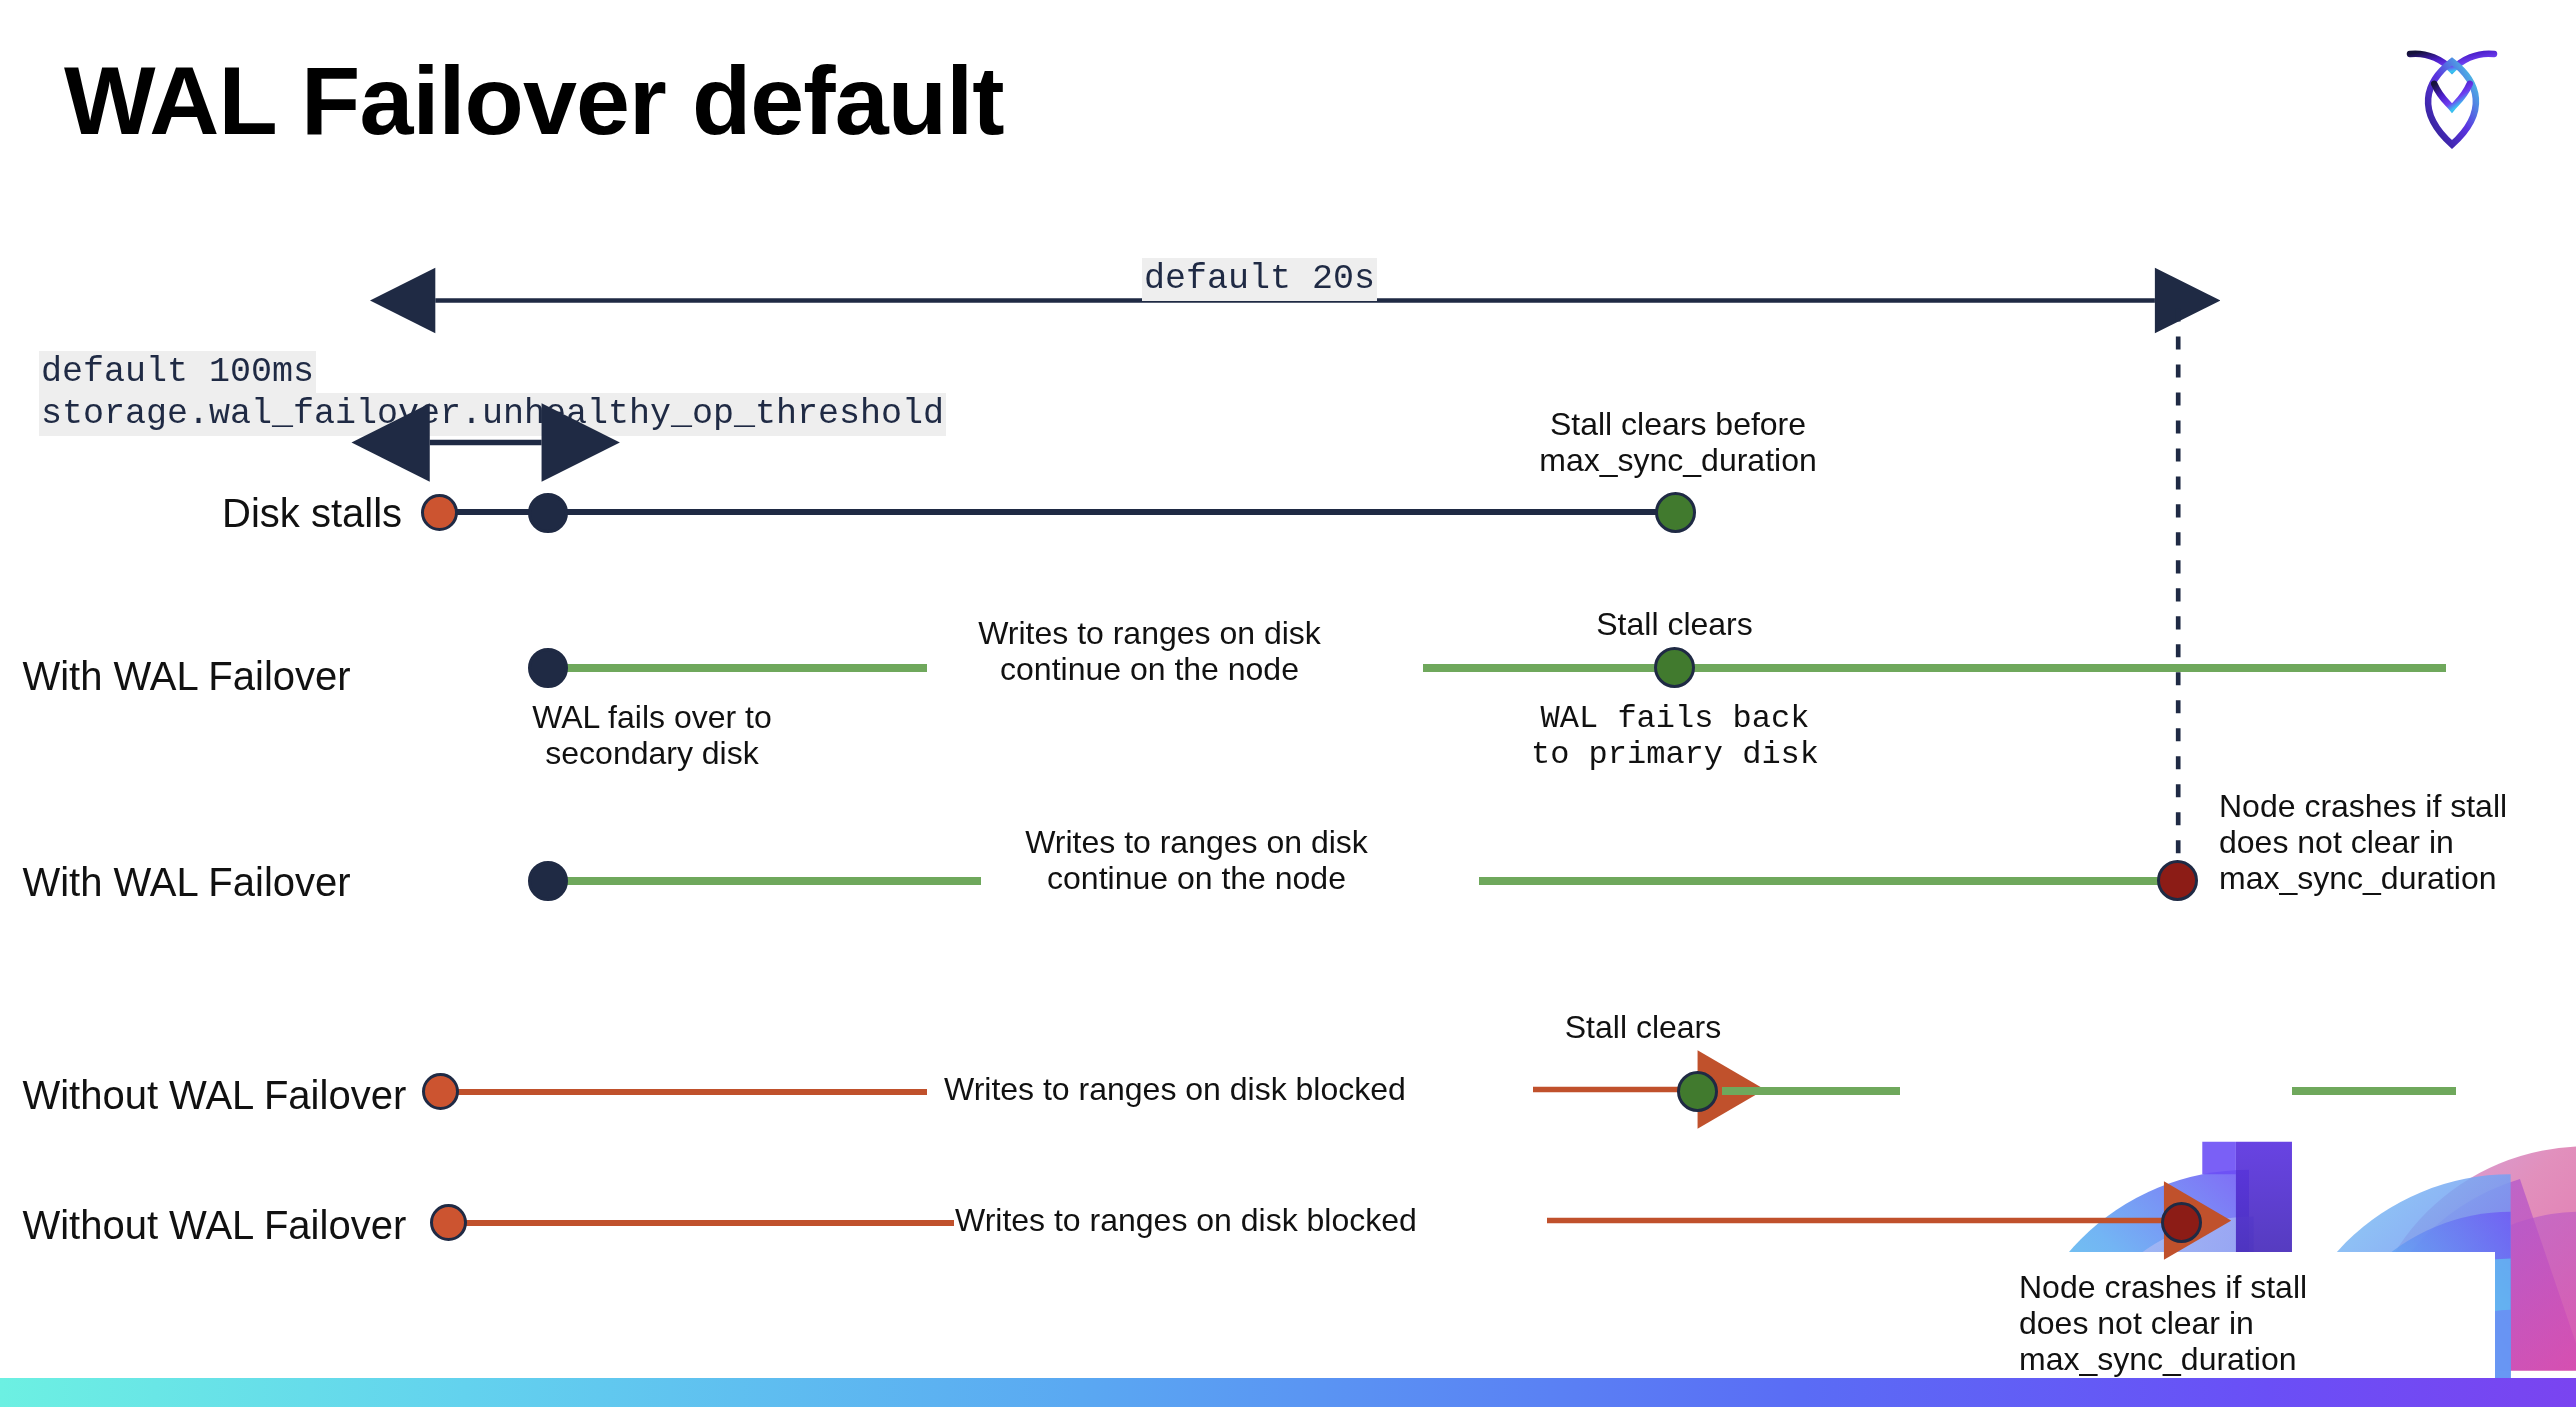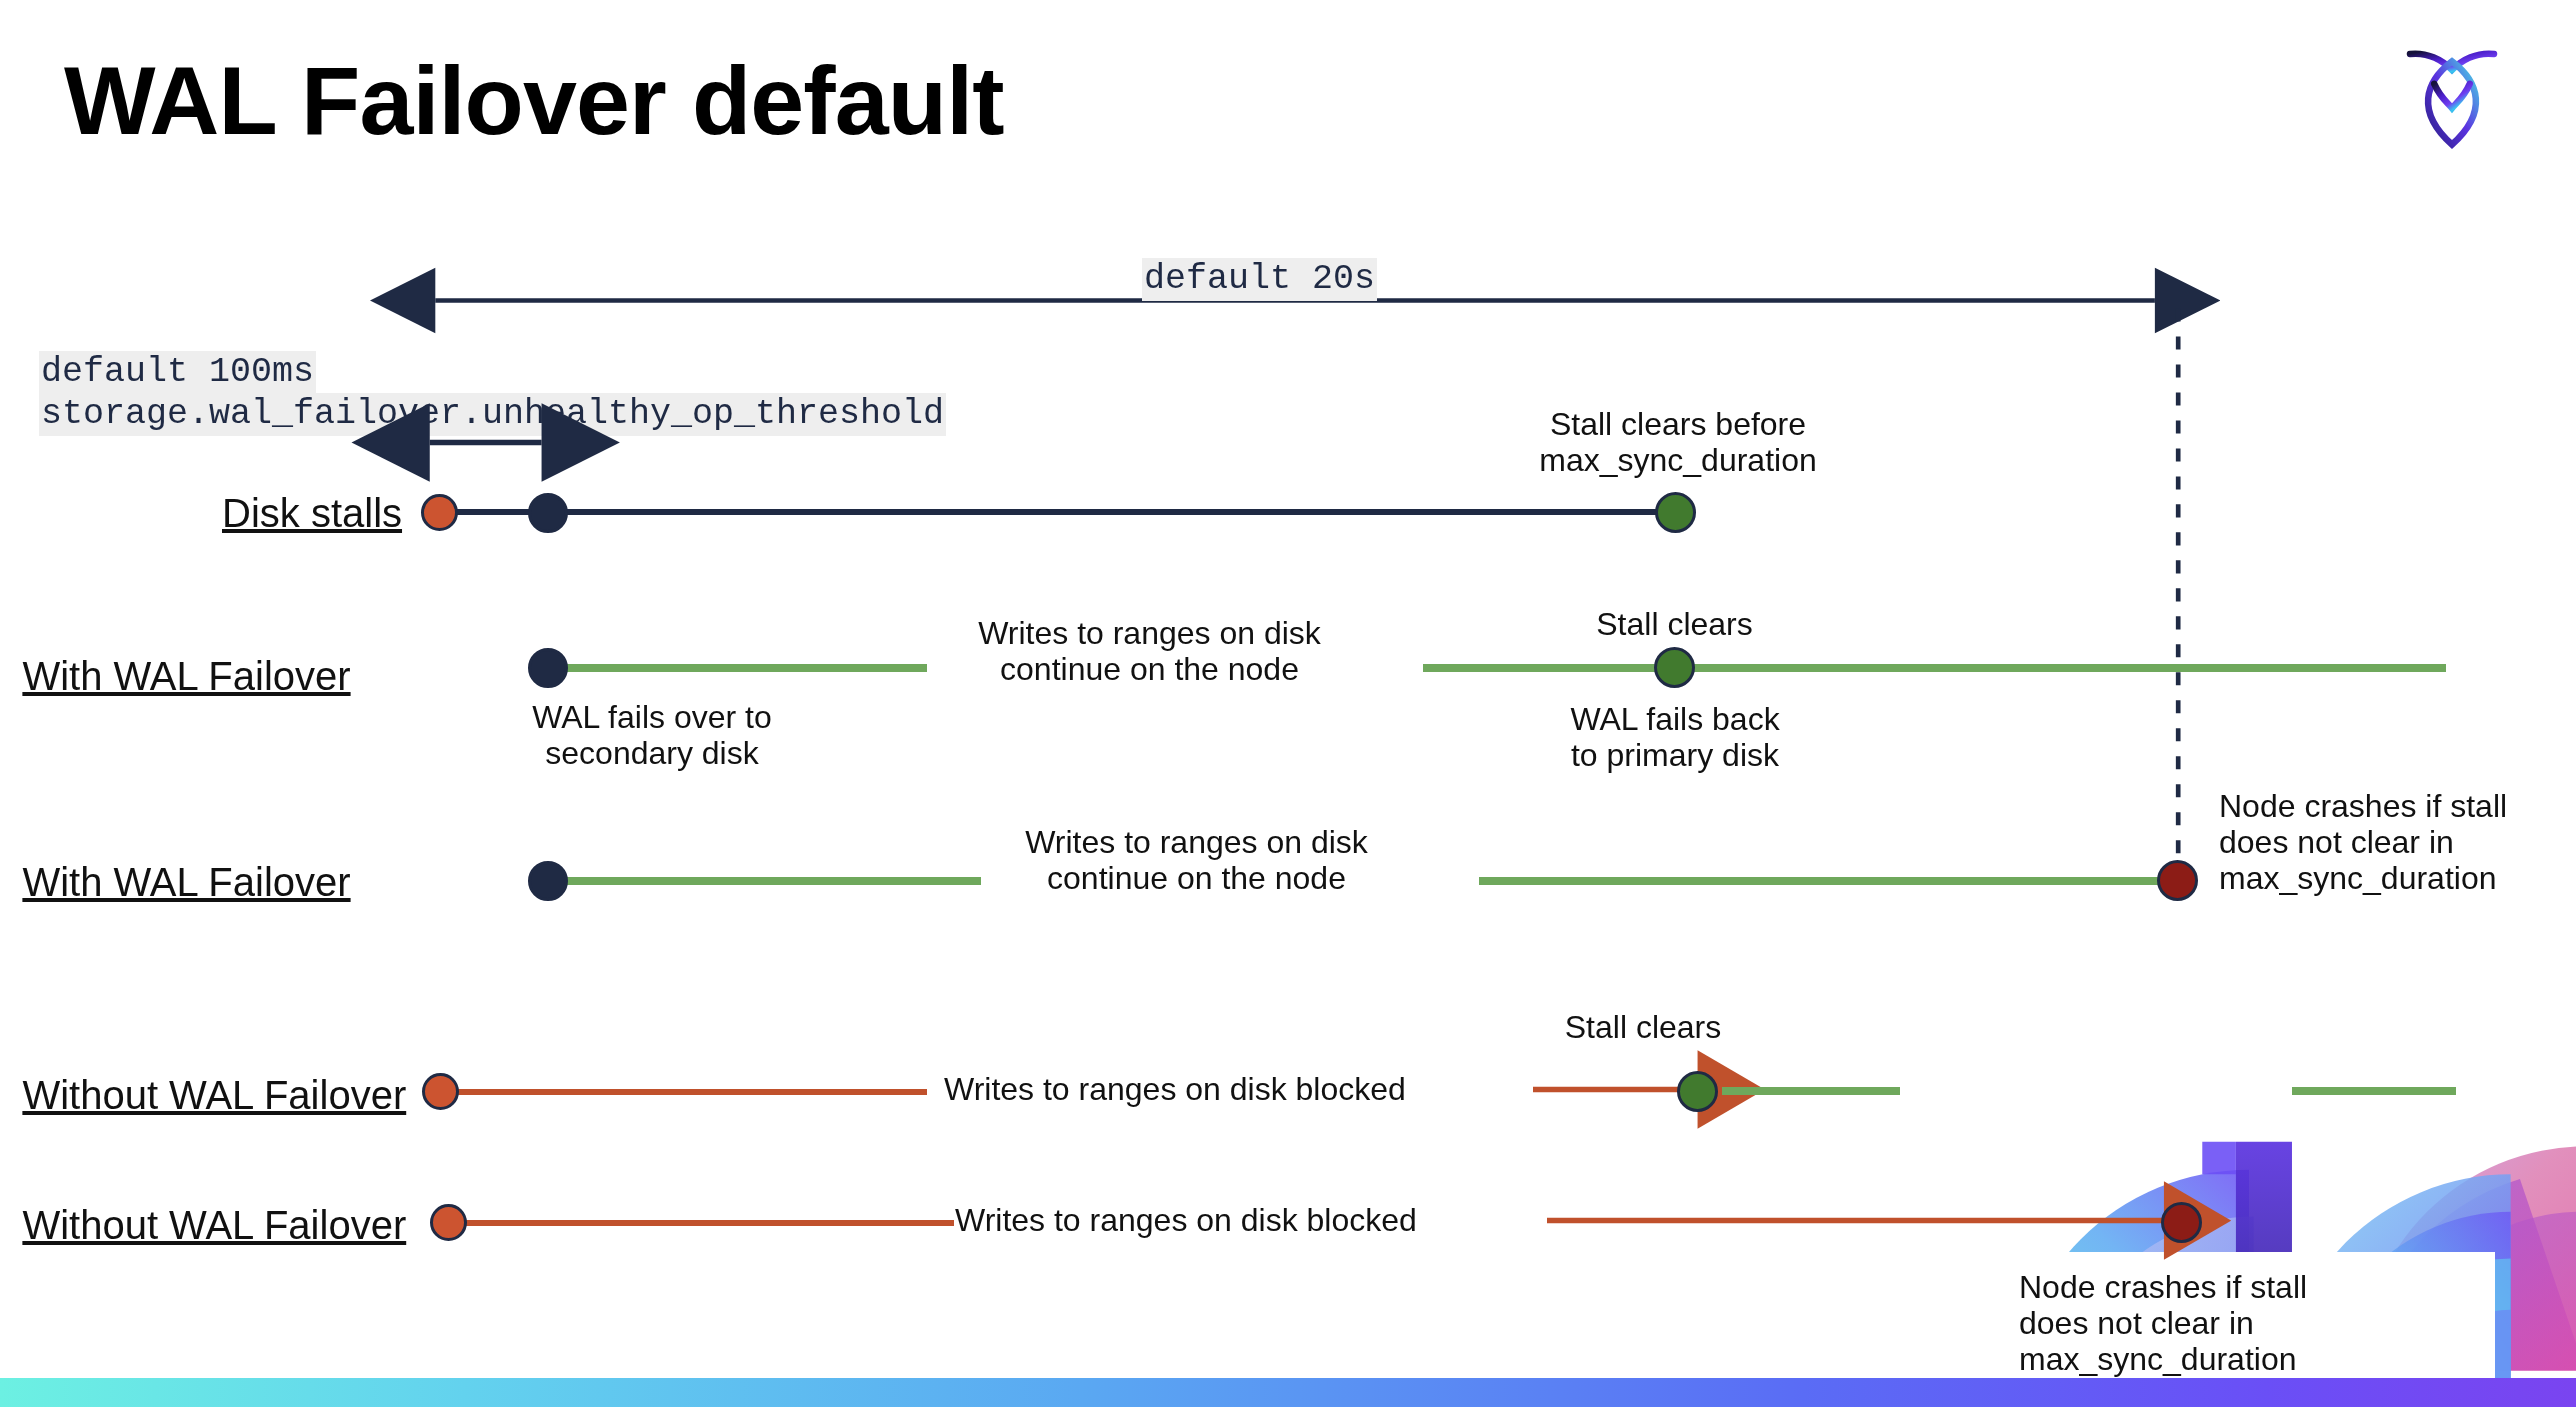--- a/index.html
+++ b/index.html
@@ -72,21 +72,20 @@
     padding: 0.9px 1.9px;
   }
 
   
   .row-label {
     position: absolute;
     font-size: 40px;
     color: #111111;
     white-space: nowrap;
     font-family: "Liberation Sans", sans-serif;
-    text-decoration: underline;
   }
 
   
   .note {
     position: absolute;
     font-size: 32px;
     line-height: 1.13;
     color: #111111;
     font-family: "Liberation Sans", sans-serif;
     white-space: pre-line;
@@ -268,21 +267,21 @@
   <div class="seg green" style="left:1423px; top:664px; width:1023px;"></div>
 
   <div class="dot navy" style="left:528px; top:648px; width:40px; height:40px;"></div>
   <div class="dot green" style="left:1654px; top:647px; width:41px; height:41px;"></div>
 
   <div class="note center" style="left:944px; top:615px; width:411px;">Writes to ranges on disk
 continue on the node</div>
   <div class="note center" style="left:1525px; top:606px; width:299px;">Stall clears</div>
   <div class="note center" style="left:465px; top:699px; width:374px;">WAL fails over to
 secondary disk</div>
-  <div class="note center" style="left:1516px; top:701px; width:318px;">WAL fails  back
+  <div class="note center" style="left:1516px; top:701px; width:318px;font-family:Liberation Mono, monospace;">WAL fails  back
 to primary disk</div>
 
   <div class="row-label" style="left:22.4px; top:860px;">With WAL Failover</div>
 
   <div class="seg green" style="left:542px; top:877px; width:439px;"></div>
   <div class="seg green" style="left:1479px; top:877px; width:692px;"></div>
 
   <div class="dot navy" style="left:528px; top:861px; width:40px; height:40px;"></div>
   <div class="dot darkred" style="left:2157px; top:860px; width:41px; height:41px;"></div>
 

